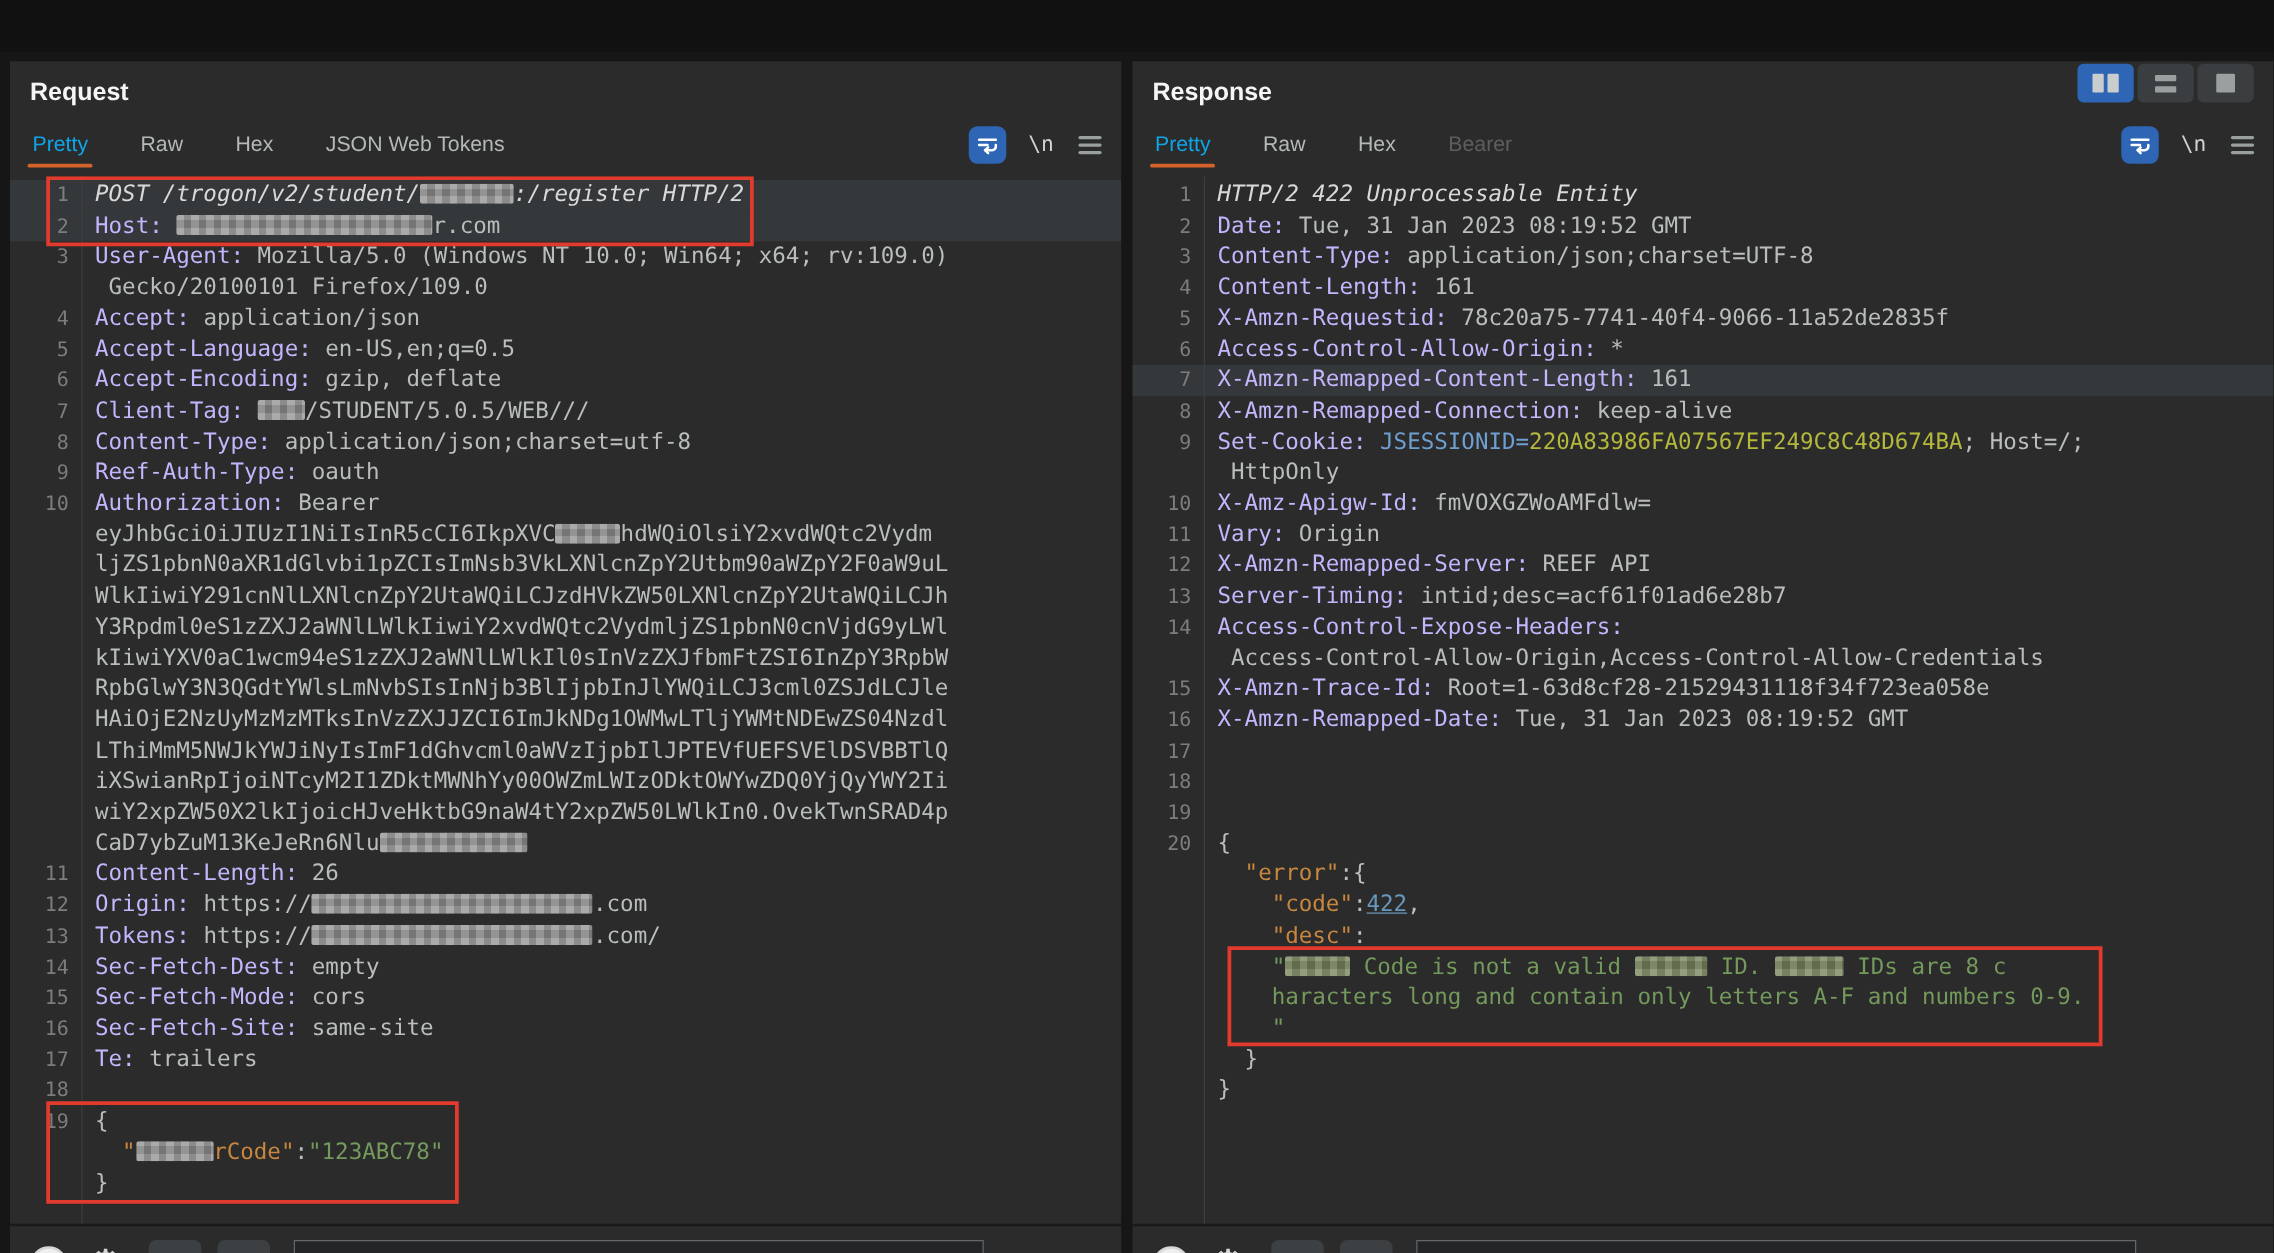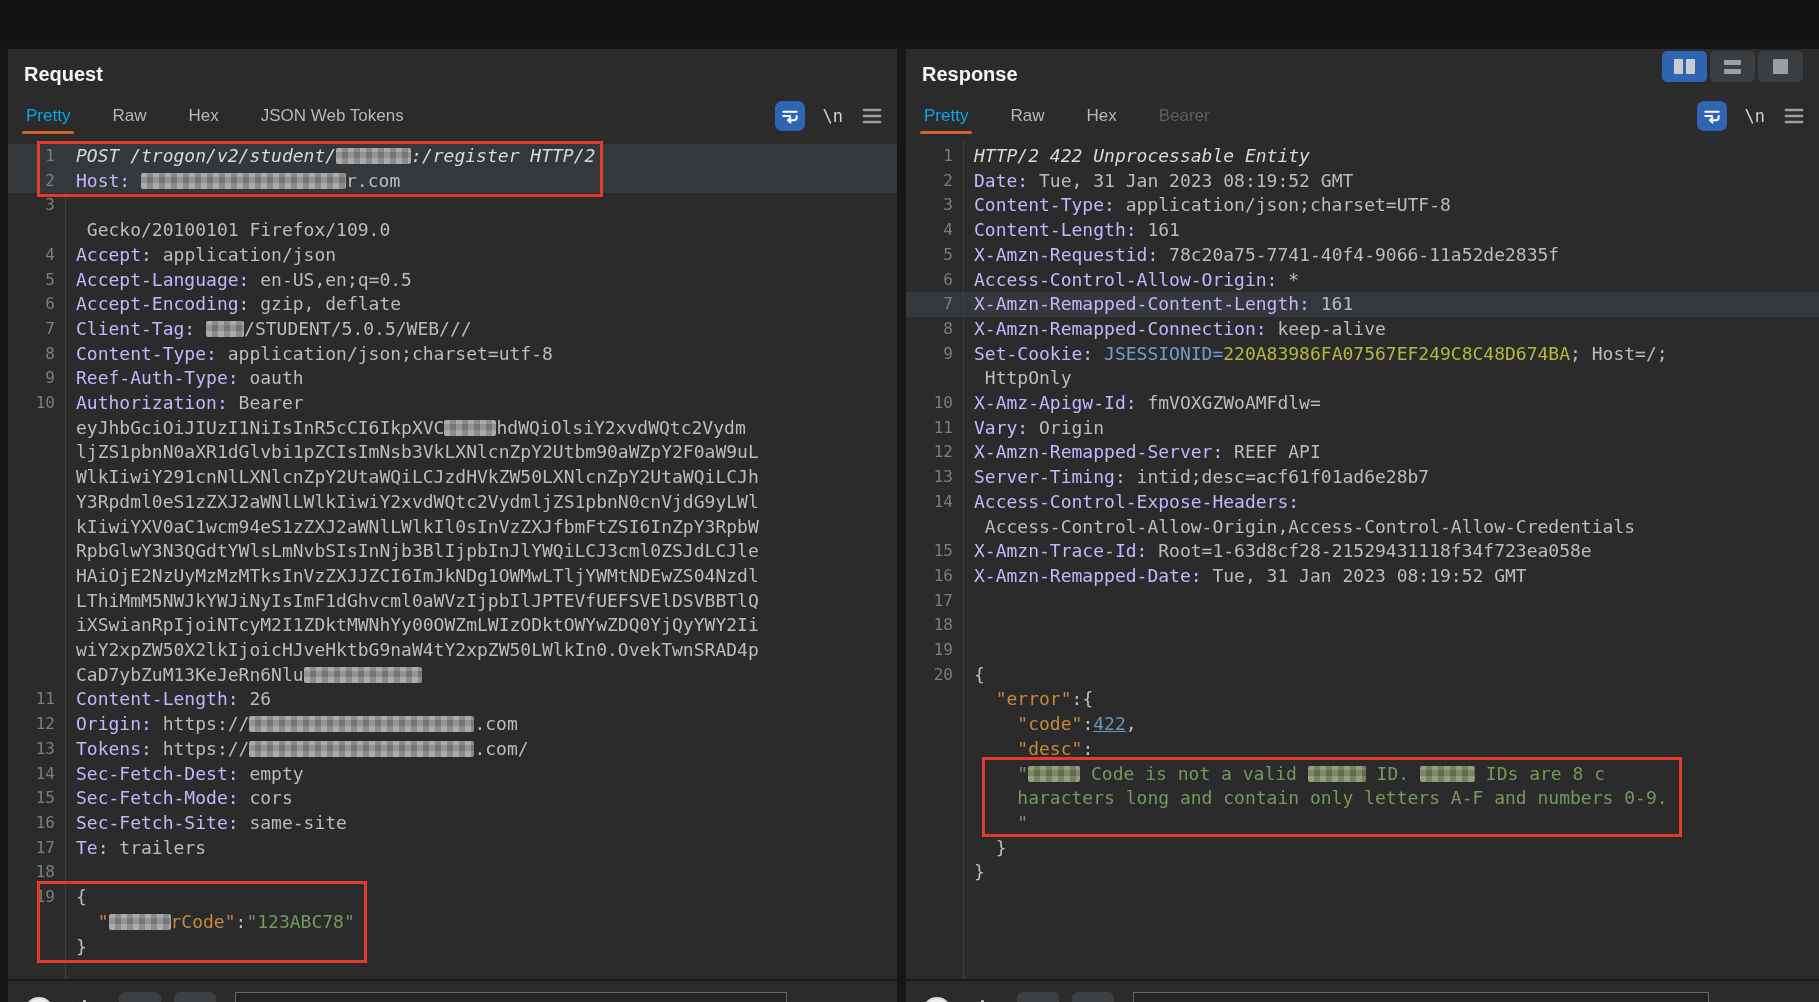--- a/index.html
+++ b/index.html
@@ -132,20 +132,21 @@
     <div class="row hl">
           <span class="g">1</span>
           <span class="c"><span class="sg-w">POST /trogon/v2/student/</span><span class="redact" style="width: 75px;"></span><span class="sg-w">:/register HTTP/2</span></span>
         </div>
         <div class="row hl">
           <span class="g">2</span>
           <span class="c"><span class="sg-n">Host: </span><span class="redact" style="width: 205px;"></span><span class="sg-t">r.com</span></span>
         </div>
         <div class="row">
           <span class="g">3</span>
+          <span class="c"><span class="sg-n">User-Agent: </span><span class="sg-t">Mozilla/5.0 (Windows NT 10.0; Win64; x64; rv:109.0)</span></span>
         </div>
         <div class="row">
           <span class="g"></span>
           <span class="c"><span class="sg-t"> Gecko/20100101 Firefox/109.0</span></span>
         </div>
         <div class="row">
           <span class="g">4</span>
           <span class="c"><span class="sg-n">Accept: </span><span class="sg-t">application/json</span></span>
         </div>
         <div class="row">

